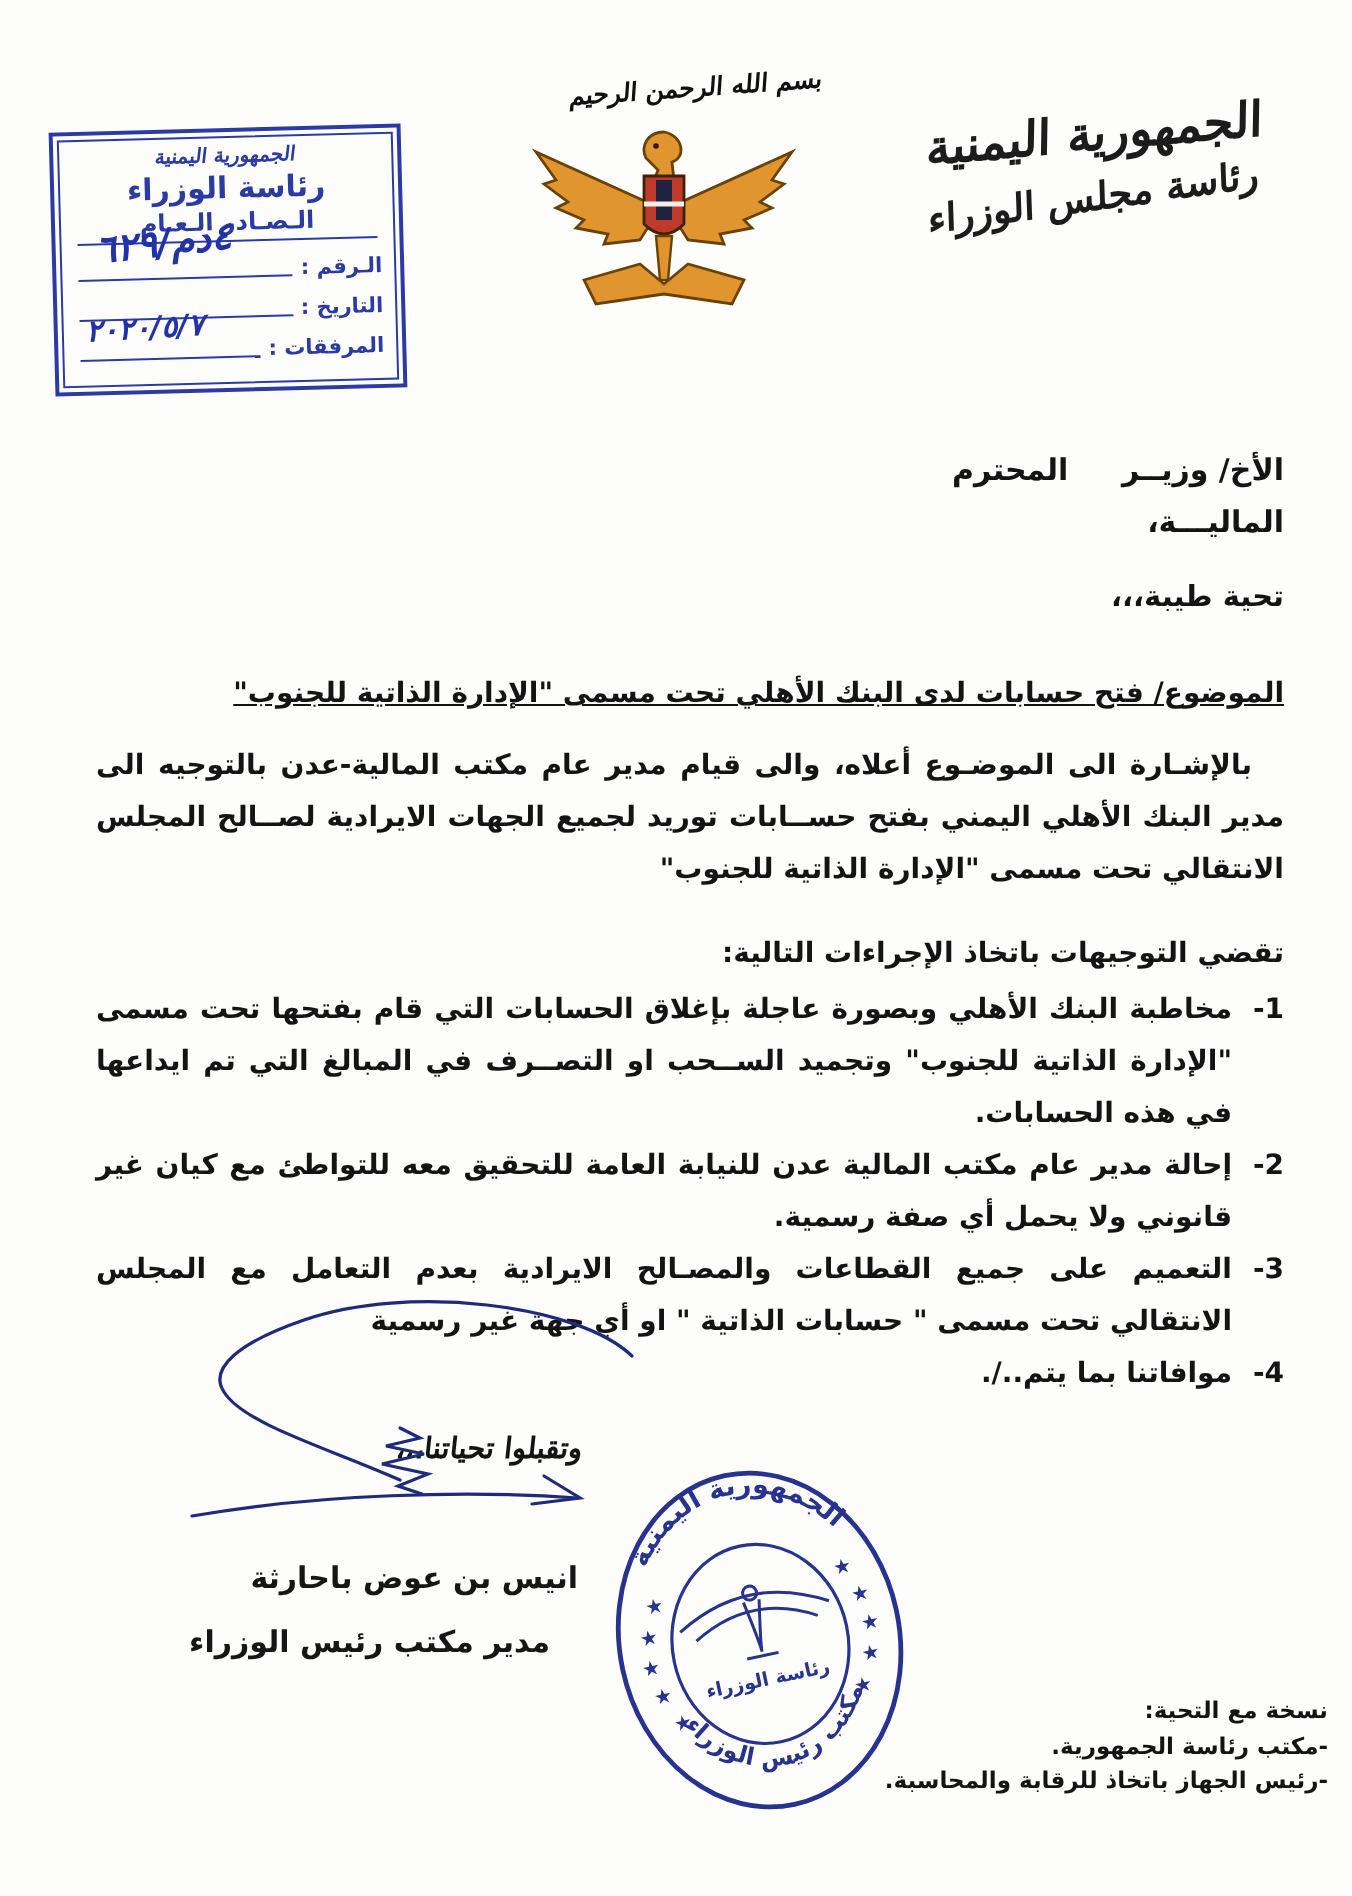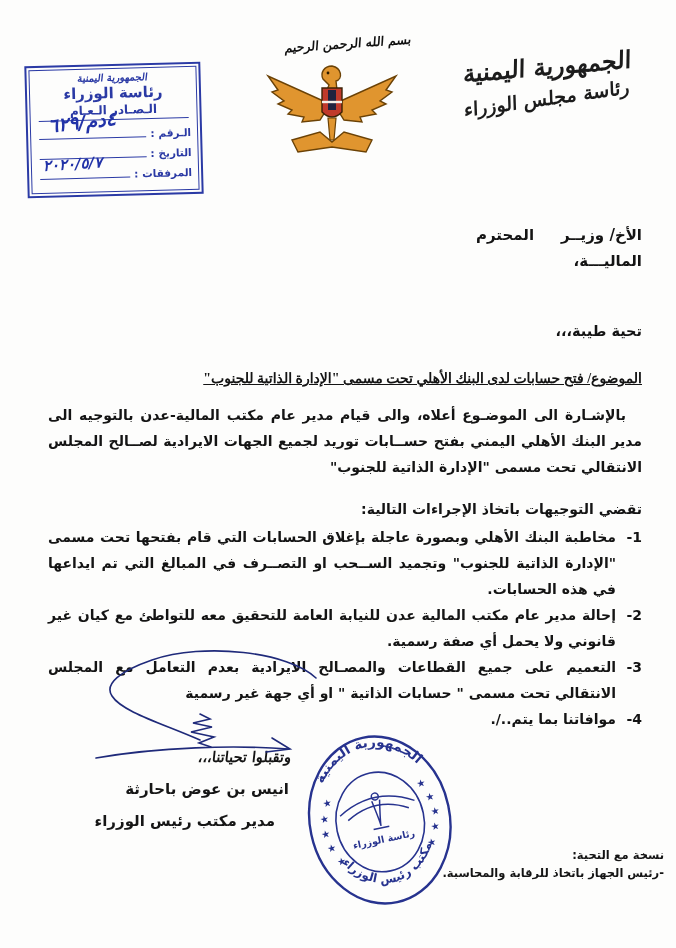--- a/index.html
+++ b/index.html
@@ -49,22 +49,22 @@
   .hand-num{top:44px;left:20px;font-size:19px;transform:rotate(-5deg);letter-spacing:1px;}
   .hand-date{top:88px;left:14px;font-size:15px;transform:rotate(-2deg);letter-spacing:2px;}
   
   .body{
     position:absolute; top:222px; right:34px; left:48px;
     direction:rtl; font-size:14px; font-weight:bold; line-height:26px;
     color:#141414;
   }
   .addr-row{display:flex;justify-content:space-between;font-size:15px;}
   .addr-row .honor{margin-left:428px;white-space:nowrap;}
-  .salutation{margin-top:44px;font-size:14.5px;}
-  .subject{margin-top:22px;text-align:right;text-decoration:underline;font-size:14px;font-family:Liberation Serif, serif;}
+  .salutation{margin-top:12px;font-size:14.5px;}
+  .subject{margin-top:22px;text-align:right;text-decoration:underline;font-size:14px;}
   .intro{margin-top:10px;text-align:justify;text-indent:16px;}
   .directive{margin-top:16px;}
   .olist{margin-top:2px;}
   .oitem{display:flex;}
   .oitem .num{width:26px;flex:0 0 26px;}
   .oitem .txt{flex:1;text-align:justify;}
   .closing{margin-top:12px;margin-left:150px;text-align:left;font-size:14.5px;font-family:"DejaVu Serif",serif;transform:skewX(-6deg);}
   
   .signature{position:absolute;top:648px;left:84px;}
   .sig-name{position:absolute;top:780px;left:104px;width:185px;text-align:right;font-weight:bold;font-size:15px;direction:rtl;}
@@ -211,16 +211,17 @@
         <circle cx="76" cy="66" r="3.5"></circle>
         <path d="M72 70 Q 76 92 76 96 Q 76 92 80 70"></path>
         <path d="M68 98 L 84 98"></path>
       </g>
       <text x="76" y="113" font-size="9.5" font-weight="bold" fill="#27338f" text-anchor="middle">رئاسة الوزراء</text>
     </svg>
   </div>
 
   <div class="cc">
     <div class="cc-head">نسخة مع التحية:</div>
+    <div>-مكتب رئاسة الجمهورية.</div>
     <div>-رئيس الجهاز باتخاذ للرقابة والمحاسبة.</div>
   </div>
 
 </div>
 
 </body></html>

